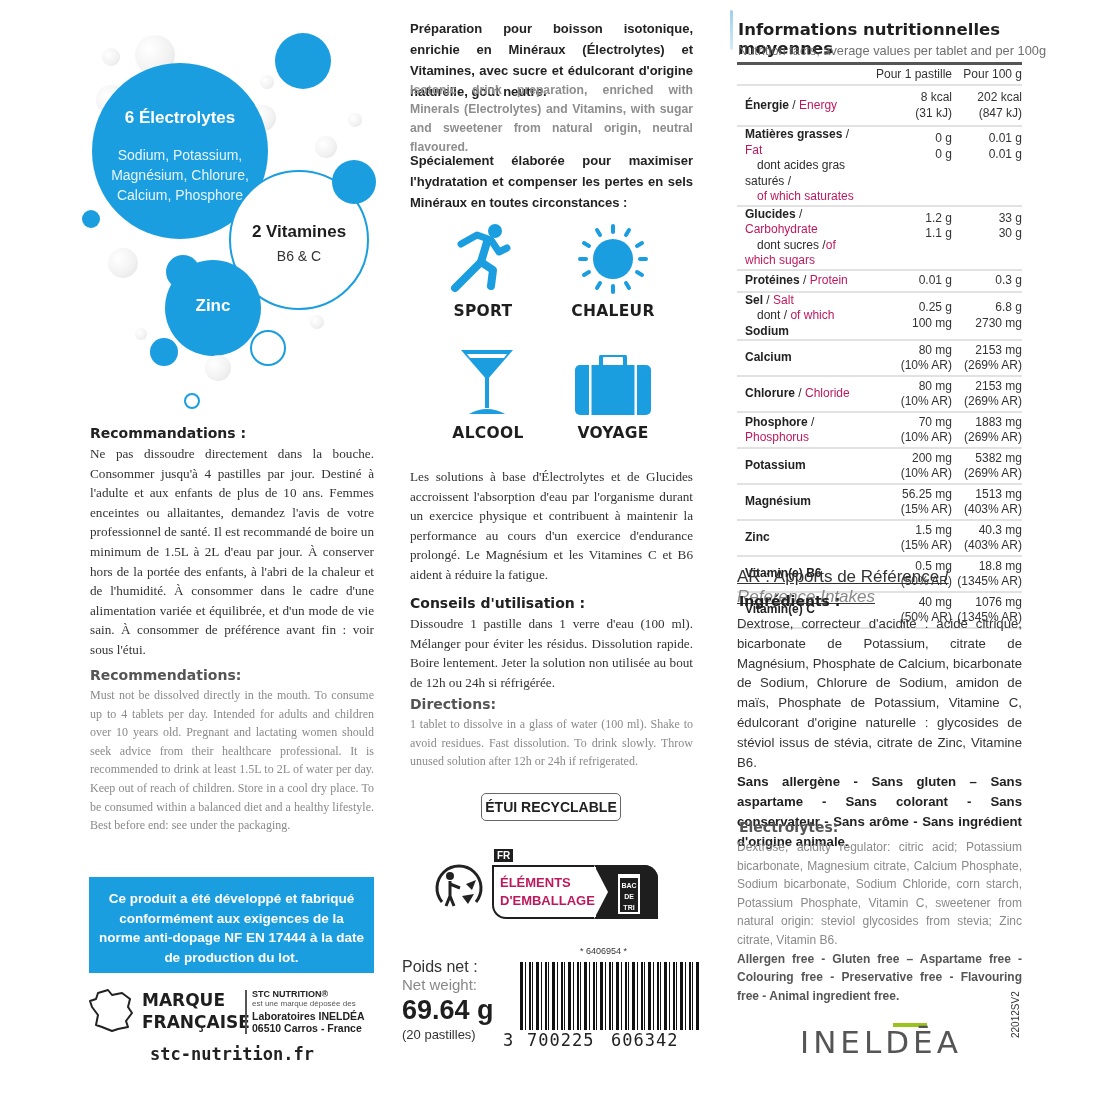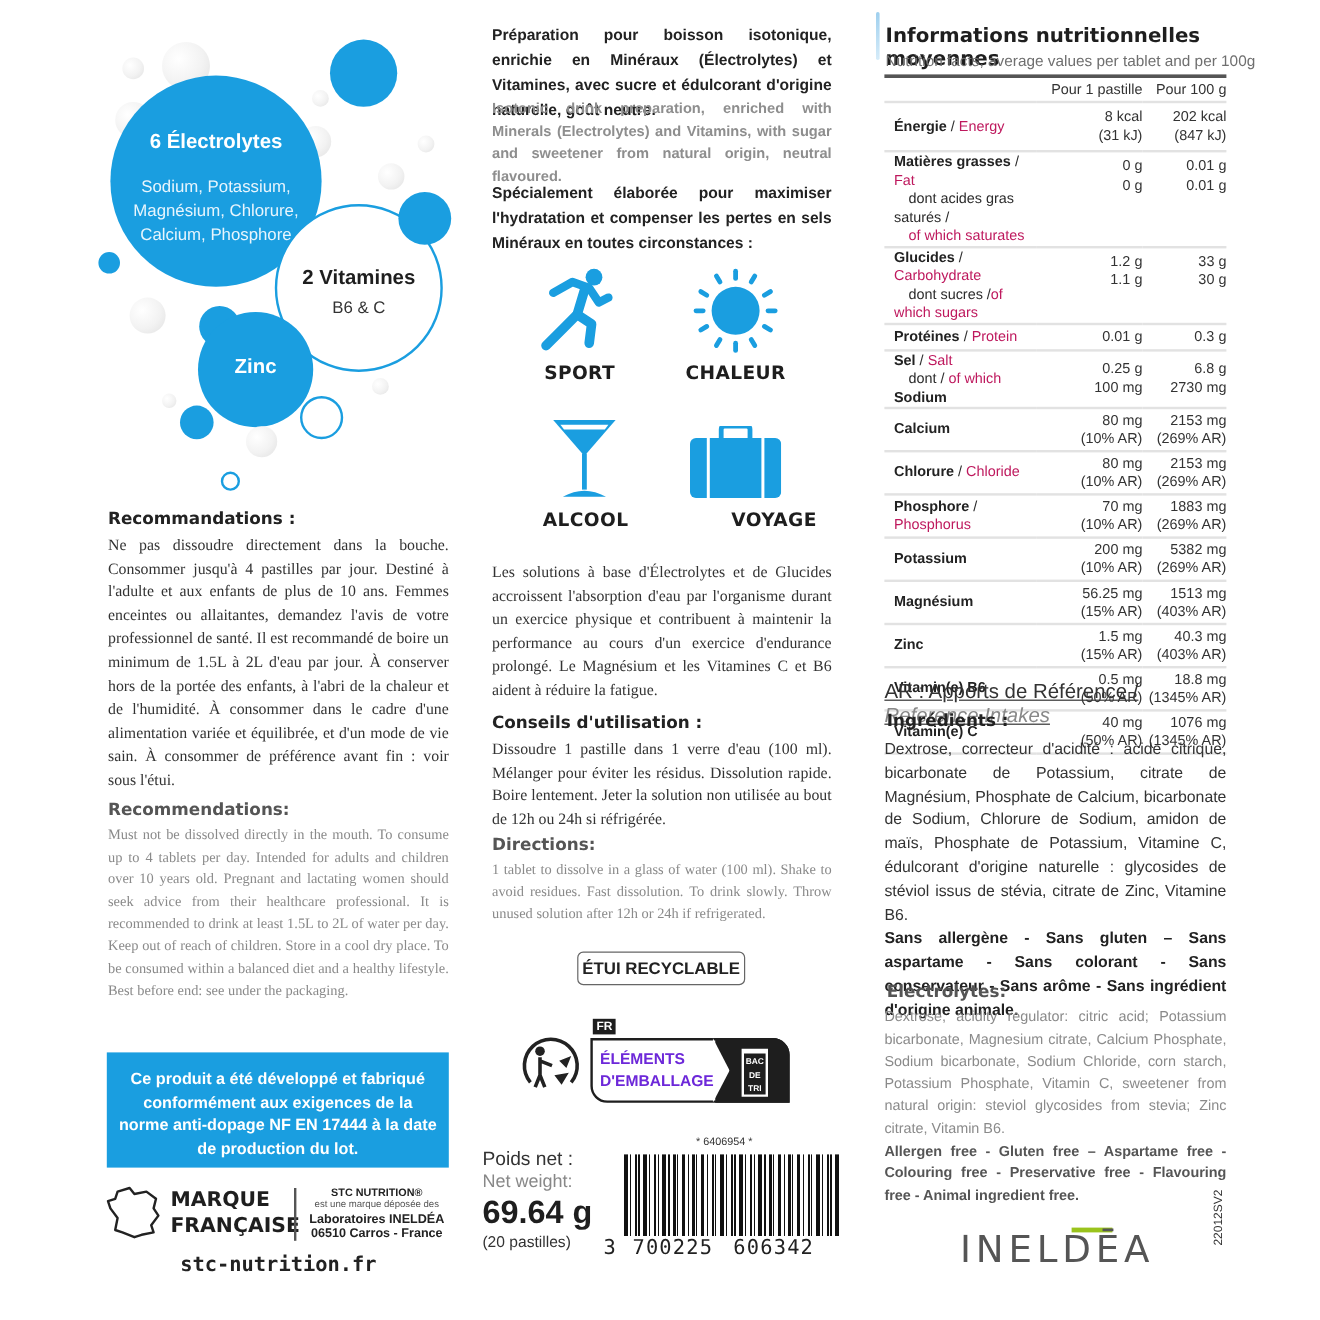--- a/index.html
+++ b/index.html
@@ -96,21 +96,21 @@
   <div class="abs antidoping" style="left:89px;top:877px;width:285px;height:96px;">Ce produit a été développé et fabriqué conformément aux exigences de la norme anti-dopage NF EN 17444 à la date de production du lot.</div>
 
   <svg class="abs" style="left:88px;top:987px;" width="48" height="46" viewBox="0 0 48 46">
     <path d="M10 6 L20 3 L24 8 L34 6 L42 12 L40 20 L44 26 L38 34 L40 40 L30 42 L24 44 L14 40 L8 38 L10 28 L4 20 L2 14 L8 12 Z" fill="none" stroke="#222" stroke-width="2" stroke-linejoin="round"></path>
   </svg>
   <div class="abs" style="left:142px;top:989px;font-family:'DejaVu Sans',sans-serif;font-weight:bold;font-size:17px;line-height:22px;color:#1e1e1e;">
     <div>MARQUE</div>
     <div>FRANÇAISE</div>
   </div>
   <div class="abs" style="left:245px;top:990px;width:1.5px;height:44px;background:#555;"></div>
-  <div class="abs" style="left:252px;top:989px;width:124px;text-align:center;color:#222;">
+  <div class="abs" style="left:252px;top:989px;width:124px;color:#222;">
     <div style="font-weight:bold;font-size:9px;">STC NUTRITION®</div>
     <div style="font-size:8px;color:#555;">est une marque déposée des</div>
     <div style="font-weight:bold;font-size:10.5px;margin-top:2px;">Laboratoires INELDÉA</div>
     <div style="font-weight:bold;font-size:10.5px;">06510 Carros - France</div>
   </div>
   <div class="abs" style="left:90px;top:1044px;width:284px;text-align:center;font-family:'DejaVu Sans Mono',monospace;font-weight:bold;font-size:17px;color:#222;">stc-nutrition.fr</div>
 </div>
 
 <div>
   <div class="abs bold-para" style="left:410px;top:18px;width:283px;">Préparation pour boisson isotonique, enrichie en Minéraux (Électrolytes) et Vitamines, avec sucre et édulcorant d'origine naturelle, goût neutre.</div>
@@ -151,21 +151,21 @@
     <path d="M10 66 Q28 56 46 66 Z" fill="#1a9ee0"></path>
   </svg>
   <div class="abs icon-label" style="left:445px;top:424px;width:86px;">ALCOOL</div>
 
   <svg class="abs" style="left:575px;top:355px;" width="76" height="60" viewBox="0 0 76 60">
     <path d="M26 10 L26 3 Q26 0 29 0 L47 0 Q50 0 50 3 L50 10" stroke="#1a9ee0" stroke-width="4" fill="none"></path>
     <rect x="0" y="10" width="76" height="50" rx="5" fill="#1a9ee0"></rect>
     <rect x="14" y="10" width="2.5" height="50" fill="#ffffff"></rect>
     <rect x="59.5" y="10" width="2.5" height="50" fill="#ffffff"></rect>
   </svg>
-  <div class="abs icon-label" style="left:598px;top:424px;width:94px;">VOYAGE</div>
+  <div class="abs icon-label" style="left:566px;top:424px;width:94px;">VOYAGE</div>
 
   <div class="abs para" style="left:410px;top:467px;width:283px;">Les solutions à base d'Électrolytes et de Glucides accroissent l'absorption d'eau par l'organisme durant un exercice physique et contribuent à maintenir la performance au cours d'un exercice d'endurance prolongé. Le Magnésium et les Vitamines C et B6 aident à réduire la fatigue.</div>
 
   <div class="abs sec-title" style="left:410px;top:595px;">Conseils d'utilisation :</div>
   <div class="abs para" style="left:410px;top:614px;width:283px;">Dissoudre 1 pastille dans 1 verre d'eau (100 ml). Mélanger pour éviter les résidus. Dissolution rapide. Boire lentement. Jeter la solution non utilisée au bout de 12h ou 24h si réfrigérée.</div>
 
   <div class="abs sec-title light" style="left:410px;top:696px;">Directions:</div>
   <div class="abs para grey" style="left:410px;top:715px;width:283px;">1 tablet to dissolve in a glass of water (100 ml). Shake to avoid residues. Fast dissolution. To drink slowly. Throw unused solution after 12h or 24h if refrigerated.</div>
 
   <div class="abs recyc-btn" style="left:481px;top:793px;width:140px;">ÉTUI RECYCLABLE</div>
@@ -175,21 +175,21 @@
     <circle cx="18" cy="14" r="4" fill="#222"></circle>
     <path d="M18 19 L18 34 M18 22 L28 26 M18 34 L14 44 M18 34 L22 44" stroke="#222" stroke-width="3" fill="none"></path>
     <path d="M34 22 L44 18 L40 28 Z M30 34 L42 32 L36 42 Z" fill="#222"></path>
   </svg>
   <div class="abs" style="left:494px;top:849px;background:#1e1e1e;color:#fff;font-weight:bold;font-size:10px;padding:1px 3px;">FR</div>
   <div class="abs" style="left:492px;top:865px;width:166px;height:54px;border:2px solid #1e1e1e;border-radius:0 14px 0 14px;"></div>
   <div class="abs" style="left:596px;top:865px;width:62px;height:54px;background:#1e1e1e;border-radius:0 14px 0 0;"></div>
   <svg class="abs" style="left:594px;top:865px;" width="14" height="54" viewBox="0 0 14 54">
     <path d="M0 0 L0 54 L14 27 Z" fill="#ffffff"></path>
   </svg>
-  <div class="abs" style="left:500px;top:874px;font-weight:bold;font-size:13px;line-height:18px;color:#6d28d9;">
+  <div class="abs" style="left:500px;top:874px;font-weight:bold;font-size:13px;line-height:18px;color:#be185d;">
     <div>ÉLÉMENTS</div>
     <div>D'EMBALLAGE</div>
   </div>
   <div class="abs" style="left:618px;top:874px;width:22px;height:40px;border:2px solid #fff;border-top-width:4px;text-align:center;color:#fff;font-weight:bold;font-size:7px;line-height:11px;padding-top:2px;">
     <div>BAC</div>
     <div>DE</div>
     <div>TRI</div>
   </div>
 
   <div class="abs" style="left:402px;top:958px;color:#333;">

